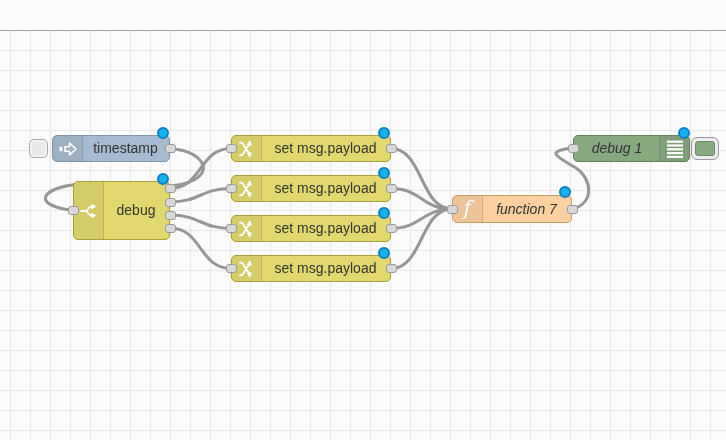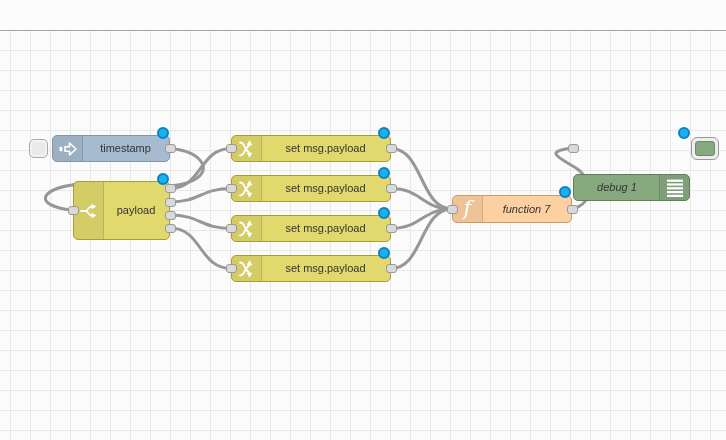--- a/index.html
+++ b/index.html
@@ -26,21 +26,21 @@
   }
   .icon-region{
     position:absolute;top:0;bottom:0;width:29px;
     background:rgba(0,0,0,0.06);
     display:flex;align-items:center;justify-content:center;
   }
   .icon-region.left{left:0;border-right:1px solid rgba(0,0,0,0.12);border-radius:4px 0 0 4px;}
   .icon-region.right{right:0;border-left:1px solid rgba(0,0,0,0.12);border-radius:0 4px 4px 0;}
   .node-label{
     position:absolute;top:0;text-align:center;white-space:nowrap;
-    font-size:11px;color:#333;
+    font-size:14px;color:#333;
   }
   .node-label.italic{font-style:italic;}
   .port{
     position:absolute;z-index:3;box-sizing:border-box;
     width:11px;height:9px;border-radius:3px;
     background:#d9d9d9;border:1px solid #999;
   }
   .changed-dot{
     position:absolute;z-index:4;box-sizing:content-box;
     width:8px;height:8px;border-radius:50%;
@@ -98,21 +98,21 @@
       <div class="changed-dot" style="left: 157px; top: 127px;"></div>
       <div class="inject-button" style="left: 29px; top: 138.5px;"></div>
       <div class="node" style="left: 73px; top: 181px; width: 97px; height: 59px; background: rgb(226, 217, 110); border-color: rgb(169, 157, 53);">
         <div class="icon-region left">
           <svg width="20" height="20" viewBox="0 0 20 20" fill="none" stroke="#fff" stroke-width="1.8" stroke-linecap="round">
             <path d="M2,10 L6.5,10 M6.5,10 C9.5,10 9,5.5 12.5,5.5 M6.5,10 C9.5,10 9,14.5 12.5,14.5"></path>
             <polygon points="12.5,2.8 17.5,5.5 12.5,8.2" fill="#fff" stroke="none"></polygon>
             <polygon points="12.5,11.8 17.5,14.5 12.5,17.2" fill="#fff" stroke="none"></polygon>
           </svg>
         </div>
-        <span class="node-label" style="line-height: 57px; left: 29px; right: 0px;">payload</span>
+        <span class="node-label" style="line-height: 57px; left: 29px; right: 0px;">debug</span>
       </div>
       <div class="port" style="left: 67.5px; top: 205.5px;"></div>
       <div class="port" style="left: 164.5px; top: 184px;"></div>
       <div class="port" style="left: 164.5px; top: 197.5px;"></div>
       <div class="port" style="left: 164.5px; top: 210.5px;"></div>
       <div class="port" style="left: 164.5px; top: 223.5px;"></div>
       <div class="changed-dot" style="left: 157px; top: 173px;"></div>
       <div class="node" style="left: 231px; top: 135px; width: 160px; height: 27px; background: rgb(226, 217, 110); border-color: rgb(169, 157, 53);">
         <div class="icon-region left">
           <svg width="20" height="20" viewBox="0 0 20 20" fill="none" stroke="#fff" stroke-width="1.8" stroke-linecap="round">
@@ -171,21 +171,21 @@
       <div class="changed-dot" style="left: 378px; top: 247px;"></div>
       <div class="node" style="left: 452px; top: 195px; width: 120px; height: 28px; background: rgb(253, 208, 162); border-color: rgb(201, 158, 98);">
         <div class="icon-region left">
           <span class="ficon">f</span>
         </div>
         <span class="node-label italic" style="line-height: 26px; left: 29px; right: 0px;">function 7</span>
       </div>
       <div class="port" style="left: 446.5px; top: 204.5px;"></div>
       <div class="port" style="left: 566.5px; top: 204.5px;"></div>
       <div class="changed-dot" style="left: 559px; top: 186px;"></div>
-      <div class="node" style="left: 573px; top: 135px; width: 117px; height: 27px; background: rgb(135, 169, 128); border-color: rgb(97, 128, 89); margin-top: 39px;">
+      <div class="node" style="left: 573px; top: 135px; width: 117px; height: 27px; background: rgb(135, 169, 128); border-color: rgb(97, 128, 89);">
         <div class="icon-region right">
           <svg width="20" height="20" viewBox="0 0 20 20">
             <rect x="2" y="1.6" width="16" height="2.2" fill="#fff"></rect>
             <rect x="2" y="5.4" width="16" height="2.2" fill="#fff"></rect>
             <rect x="2" y="9.2" width="16" height="2.2" fill="#fff"></rect>
             <rect x="2" y="13" width="16" height="2.2" fill="#fff"></rect>
             <rect x="2" y="16.8" width="16" height="2.2" fill="#fff"></rect>
           </svg>
         </div>
         <span class="node-label italic" style="line-height: 25px; left: 0px; right: 29px;">debug 1</span>

